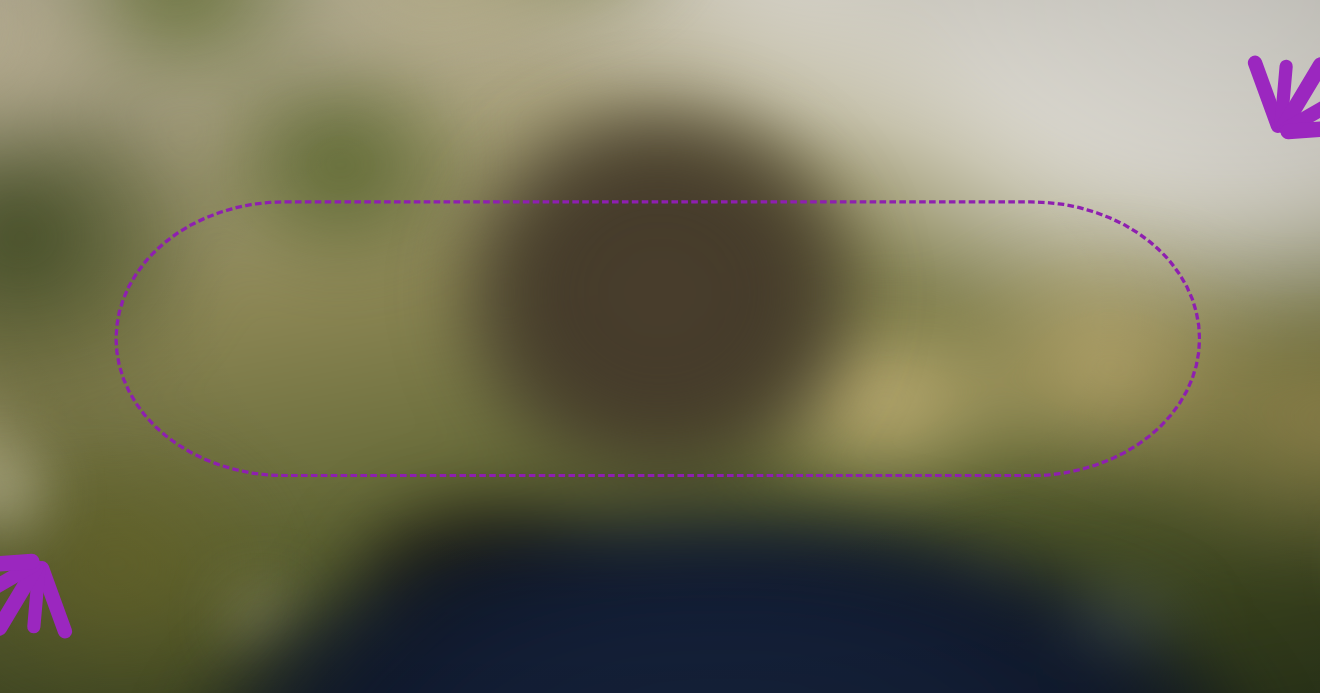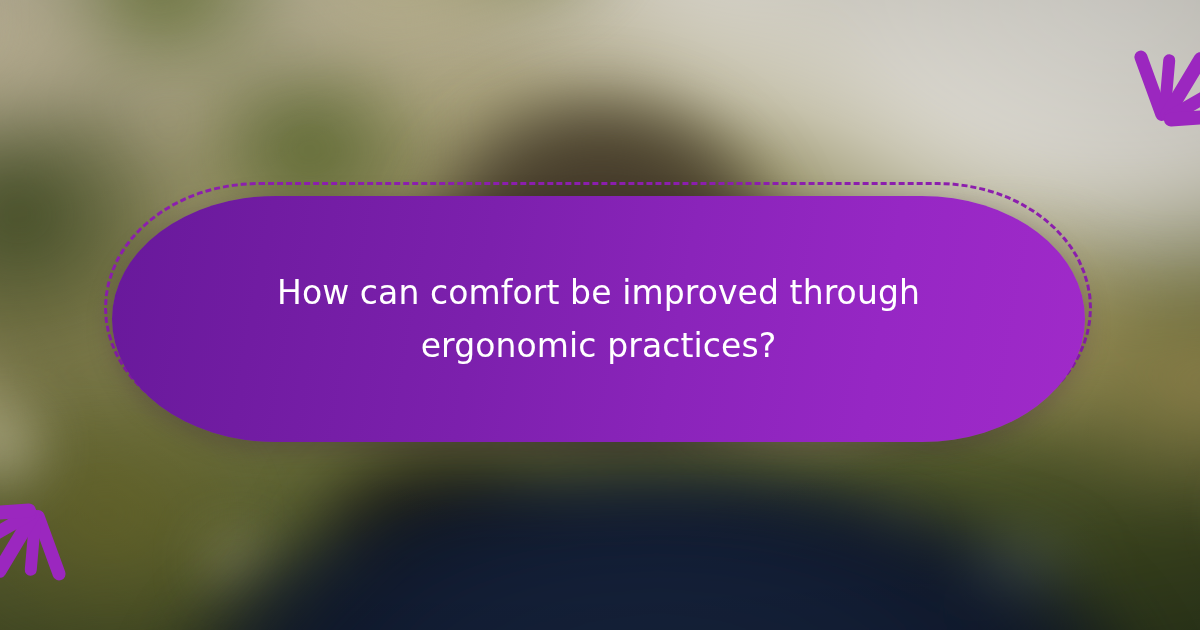--- a/index.html
+++ b/index.html
@@ -186,20 +186,14 @@
   <div class="burst" id="burst-bottom-left">
       <div class="ray" style="width: 74px; height: 13px; background: rgb(155, 39, 191); left: 32px; top: 25.5px; transform: rotate(70deg);"></div>
       <div class="ray" style="width: 66px; height: 12px; background: rgb(155, 39, 191); left: 32px; top: 26px; transform: rotate(95deg);"></div>
       <div class="ray" style="width: 78px; height: 14px; background: rgb(155, 39, 191); left: 32px; top: 25px; transform: rotate(121deg);"></div>
       <div class="ray" style="width: 72px; height: 13px; background: rgb(155, 39, 191); left: 32px; top: 25.5px; transform: rotate(150deg);"></div>
       <div class="ray" style="width: 80px; height: 14px; background: rgb(155, 39, 191); left: 32px; top: 25px; transform: rotate(176deg);"></div>
     </div>
 
   <div id="card-dashed-outline"></div>
 
-  <div id="question-card">
-    <div id="question-text">
-      <span>How can comfort be improved through</span><br>
-      <span>ergonomic practices?</span>
-    </div>
-  </div>
 
 </div>
 
 </body></html>

